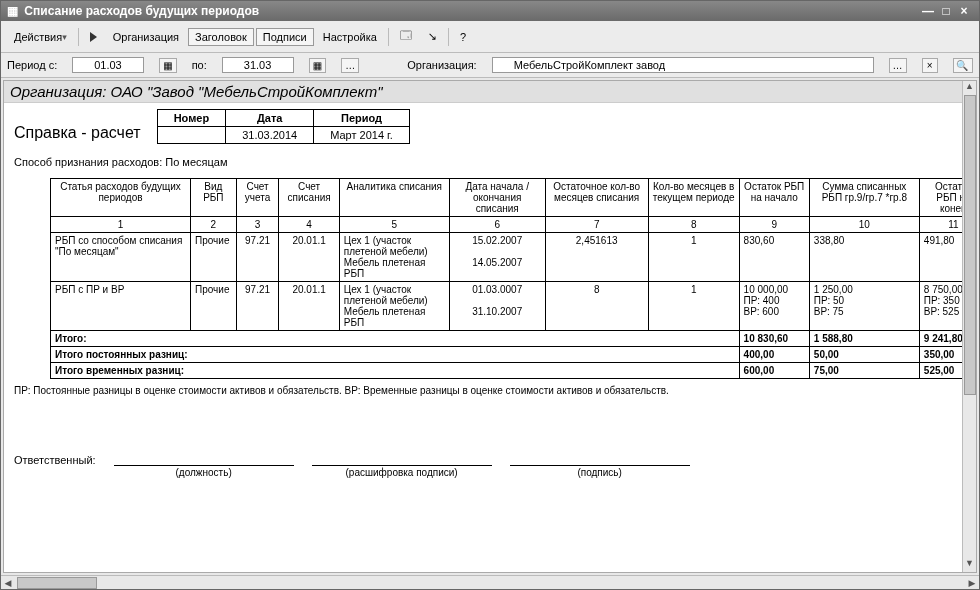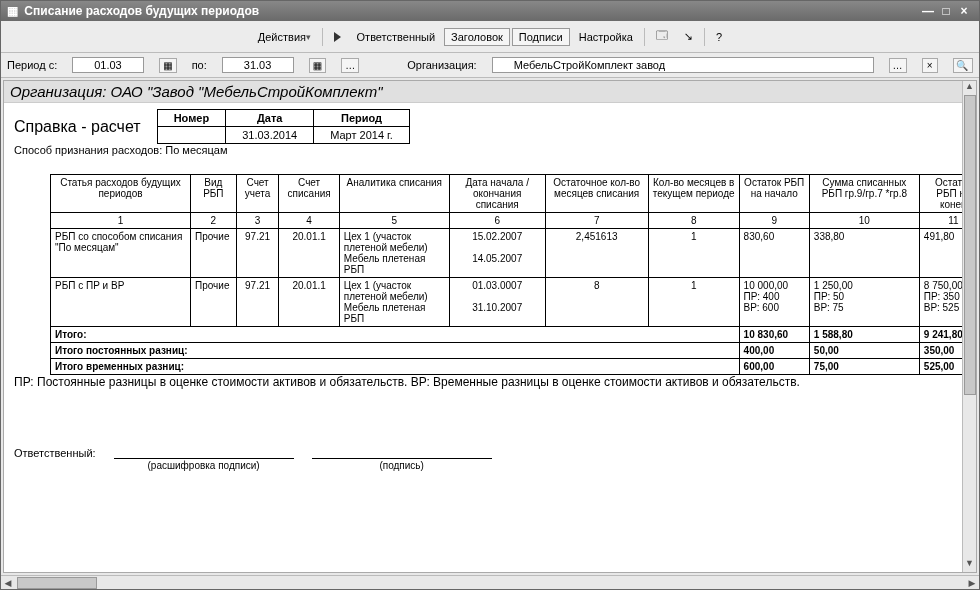--- a/index.html
+++ b/index.html
@@ -38,21 +38,20 @@
   font-weight: bold;
   cursor: pointer;
 }
 .toolbar {
   background: #ececec;
   border-bottom: 1px solid #bbb;
   padding: 3px 6px;
   display: flex;
   align-items: center;
   gap: 2px;
-  justify-content: center;
 }
 .toolbar .tb-btn {
   padding: 2px 6px;
   border: 1px solid transparent;
   cursor: pointer;
   display: flex;
   align-items: center;
 }
 .toolbar .tb-btn.boxed { border: 1px solid #999; background: #f5f5f5; }
 .toolbar .tb-sep { width: 1px; height: 18px; background: #bbb; margin: 0 2px; }
@@ -94,48 +93,49 @@
 .org-header {
   background: #e0e0e0;
   font-style: italic;
   font-size: 15px;
   padding: 2px 6px;
   border-bottom: 1px solid #ccc;
 }
 .inner { padding: 6px 10px 20px 10px; }
 .mini-table {
   border-collapse: collapse;
+  margin-bottom: 12px;
 }
 .mini-table td, .mini-table th {
   border: 1px solid #000;
   padding: 2px 16px;
   text-align: center;
   font-size: 11px;
 }
 .doc-title-row { display: flex; align-items: center; gap: 16px; }
 .doc-title-label { font-size: 16px; }
 .report-title { font-size: 14px; font-weight: bold; margin: 6px 0 10px 0; }
-.method-line { font-size: 11px; margin-bottom: 18px; }
+.method-line { font-size: 11px; margin-bottom: 10px; }
 .big-table {
   border-collapse: collapse;
   width: 100%;
   font-size: 10px;
   margin-left: 36px;
 }
 .big-table th, .big-table td {
   border: 1px solid #000;
   padding: 2px 4px;
   vertical-align: top;
 }
 .big-table th { font-weight: normal; text-align: center; }
 .big-table .colnum td { text-align: center; }
 .big-table .r { }
 .big-table .c { text-align: center; }
 .big-table .tot td { font-weight: bold; }
-.footnote { font-size: 12px; }
+.footnote { font-size: 10px; margin-top: 6px; }
 .sign-row {
   display: flex;
   gap: 18px;
   margin-top: 22px;
   align-items: flex-end;
 }
 .sign-row .label { font-size: 11px; margin-top: 36px; }
 .sign-field {
   border-bottom: 1px solid #000;
   width: 180px;
@@ -186,21 +186,21 @@
 
   <div class="toolbar">
     <div class="tb-btn dropdown-arrow">
         <span>Действия</span>
       </div>
     <div class="tb-sep"></div>
     <div class="tb-btn">
         <span class="triangle-play"></span>
       </div>
     <div class="tb-btn">
-        <span>Ответственный</span>
+        <span>Организация</span>
       </div>
     <div class="tb-btn boxed">
         <span>Заголовок</span>
       </div>
     <div class="tb-btn boxed">
         <span>Подписи</span>
       </div>
     <div class="tb-btn">
         <span>Настройка</span>
       </div>
@@ -328,20 +328,23 @@
             <td class="r">525,00</td>
           </tr>
         </tbody>
           </table>
 
         <div class="footnote">ПР: Постоянные разницы в оценке стоимости активов и обязательств. ВР: Временные разницы в оценке стоимости активов и обязательств.</div>
 
         <div class="sign-row">
           <span class="label">Ответственный:</span>
           <div class="sign-field">
+              <span class="cap">(должность)</span>
+            </div>
+          <div class="sign-field">
               <span class="cap">(расшифровка подписи)</span>
             </div>
           <div class="sign-field">
               <span class="cap">(подпись)</span>
             </div>
         </div>
       </div>
     </div>
     <div class="scrollbar-v">
       <div class="arrow">▲</div>

